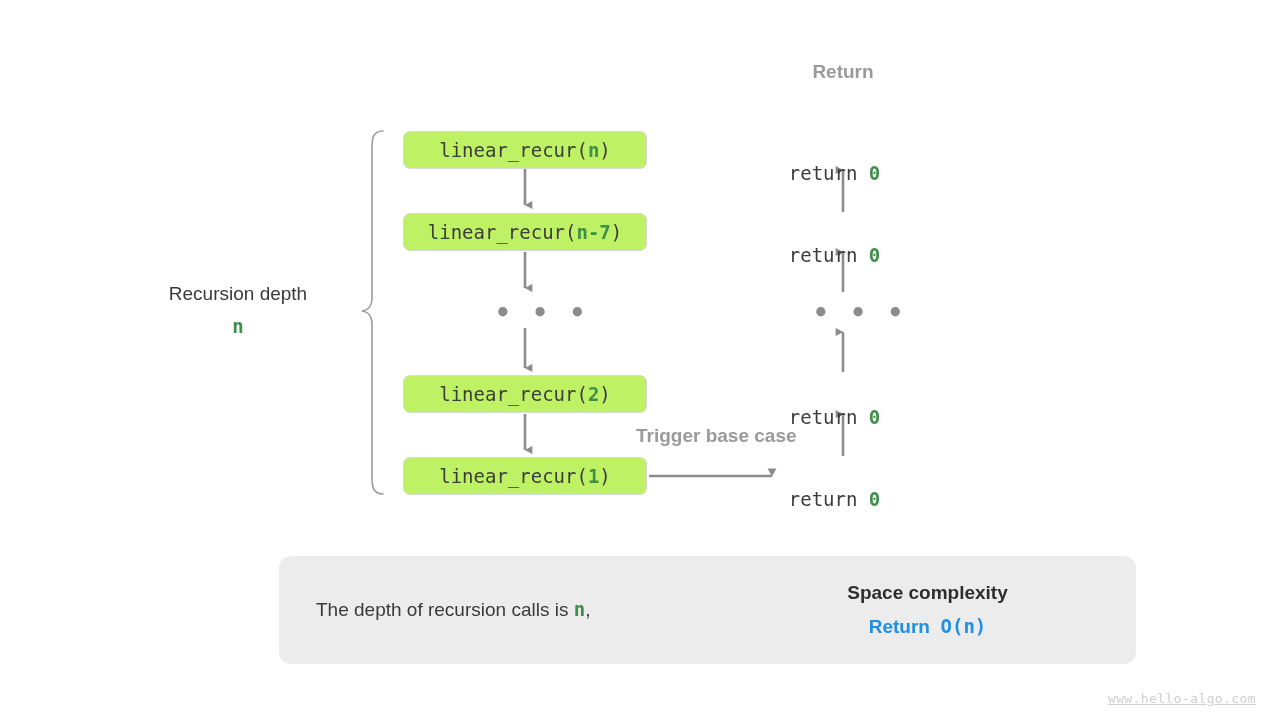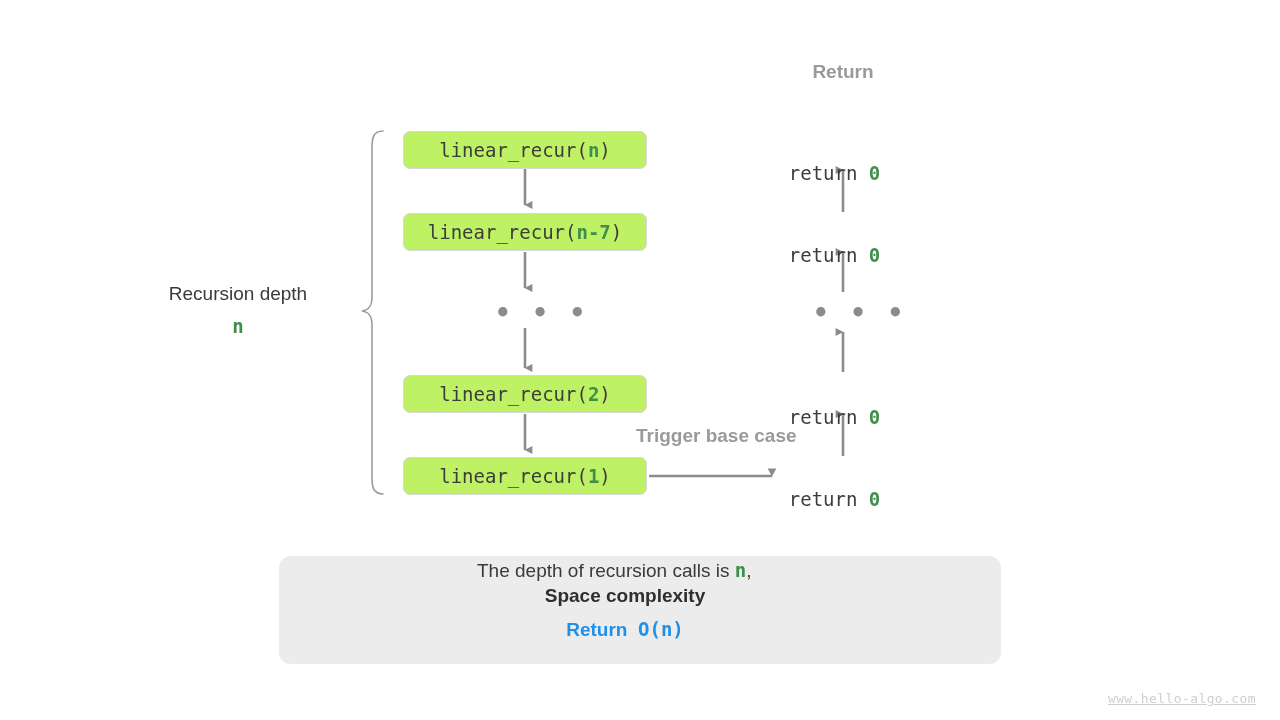--- a/index.html
+++ b/index.html
@@ -114,28 +114,27 @@
     color: #9a9a9a;
     white-space: nowrap;
     margin-left: 28px;
   }
 
   
   #summary-panel {
     position: absolute;
     left: 279px;
     top: 556px;
-    width: 722px;
+    width: 857px;
     height: 108px;
     box-sizing: border-box;
     background: #ececec;
     border-radius: 12px;
     display: flex;
     align-items: center;
-    flex-direction: column;
   }
   #summary-left {
     width: 400px;
     padding-left: 37px;
     box-sizing: border-box;
     font-size: 19px;
     color: #3a3a3a;
     line-height: 1.55;
   }
   #summary-left .mono { font-family: "DejaVu Sans Mono", monospace; font-size: 18px; }

